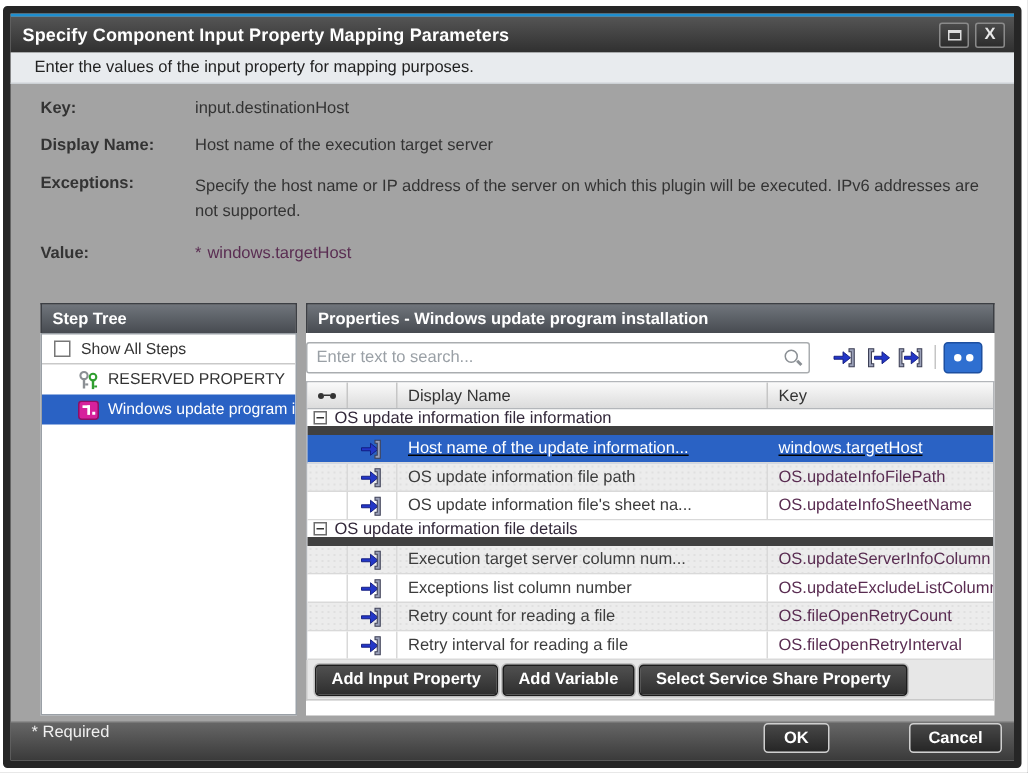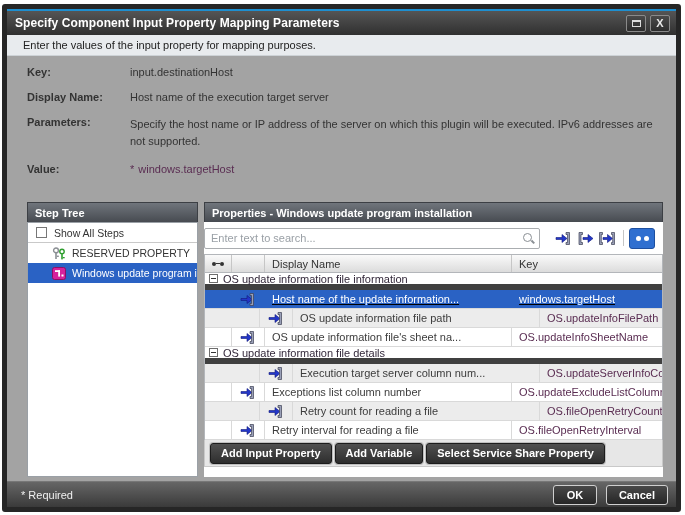--- a/index.html
+++ b/index.html
@@ -96,39 +96,39 @@
   .linkdots{ display:flex; align-items:center; }
   .linkdots i{ width:4px; height:4px; border-radius:50%; background:#333; display:block; }
   .linkdots em{ width:4px; height:1.5px; background:#333; display:block; }
   .group-row{ height:17px; display:flex; align-items:center; font-size:11px; color:#33283a; background:#fff; border-bottom:6px solid #404040; padding-left:4px; }
   .collapse-box{ width:9px; height:9px; border:1px solid #6d6d6d; background:#fff; position:relative; margin-right:5px; flex:0 0 9px; }
   .collapse-box i{ position:absolute; left:1px; right:1px; top:3px; height:1px; background:#333; display:block; }
   .prow{
     display:grid; grid-template-columns:27px 33px 247px 1fr; height:19px;
     border-bottom:1px solid #d9d9d9; font-size:11px; align-items:center; background:#fff;
   }
-  .prow.alt{ background:#ececec; background-image:radial-gradient(#e0e0e0 18%, transparent 19%); background-size:4px 4px;padding-left:28px; }
+  .prow.alt{ background:#ececec; background-image:radial-gradient(#e0e0e0 18%, transparent 19%); background-size:4px 4px; }
   .prow .pc{ height:100%; display:flex; align-items:center; padding-left:7px; border-right:1px solid #d9d9d9; overflow:hidden; white-space:nowrap; }
   .prow .pc:last-child{ border-right:none; }
   .prow .pc.icon-c{ justify-content:center; padding-left:0; }
   .dn{ color:#3c3c3c; } .ky{ color:#5a2d52; }
   .prow.selected{ background:#2a62c4; }
   .prow.selected .dn, .prow.selected .ky{ color:#fff; }
   .prow.selected .pc{ border-right-color:#2a62c4;text-decoration:underline; }
   
   .actionrow{ margin-top:0; background:#e7e7e7; border:1px solid #c9c9c9; border-top:none; height:27px; display:flex; align-items:center; padding-left:2px; }
   .dbtn{
     height:21px; margin-left:3px; padding:0 10px; border:1px solid #1c1c1c; border-radius:3px;
     background:linear-gradient(#505050,#2e2e2e); box-shadow:0 0 0 1px #bfbfbf;
     color:#fff; font-size:11px; font-weight:bold; font-family:"Liberation Sans",sans-serif; cursor:pointer;
   }
   
   .footer{
     flex:0 0 26px; height:26px; background:linear-gradient(#666,#3a3a3a);
-    border-top:1px solid #777; display:flex; align-items:center; padding:0 8px 0 14px;
+    border-top:1px solid #777; display:flex; align-items:flex-start; padding:0 8px 0 14px;gap:44px;
   }
   .footer .note{ color:#f0f0f0; font-size:11px; flex:1; }
   .fbtn{
     height:20px; min-width:44px; margin-left:9px; padding:0 12px;
     border:1px solid #cfcfcf; border-radius:3px; background:linear-gradient(#484848,#262626);
     color:#fff; font-size:11px; font-weight:bold; font-family:"Liberation Sans",sans-serif; cursor:pointer;
   }
 </style>
 </head>
 <body>
@@ -152,21 +152,21 @@
   <div class="formarea">
     <div class="frow">
       <span class="lbl">Key:</span>
       <span class="val">input.destinationHost</span>
     </div>
     <div class="frow">
       <span class="lbl">Display Name:</span>
       <span class="val">Host name of the execution target server</span>
     </div>
     <div class="frow desc">
-      <span class="lbl">Parameters:</span>
+      <span class="lbl">Exceptions:</span>
       <span class="val">Specify the host name or IP address of the server on which this plugin will be executed. IPv6 addresses are not supported.</span>
     </div>
     <div class="frow">
       <span class="lbl">Value:</span>
       <span class="val"><span class="req">*</span><span class="mono-val">windows.targetHost</span></span>
     </div>
   </div>
 
   <div class="panels">
 

